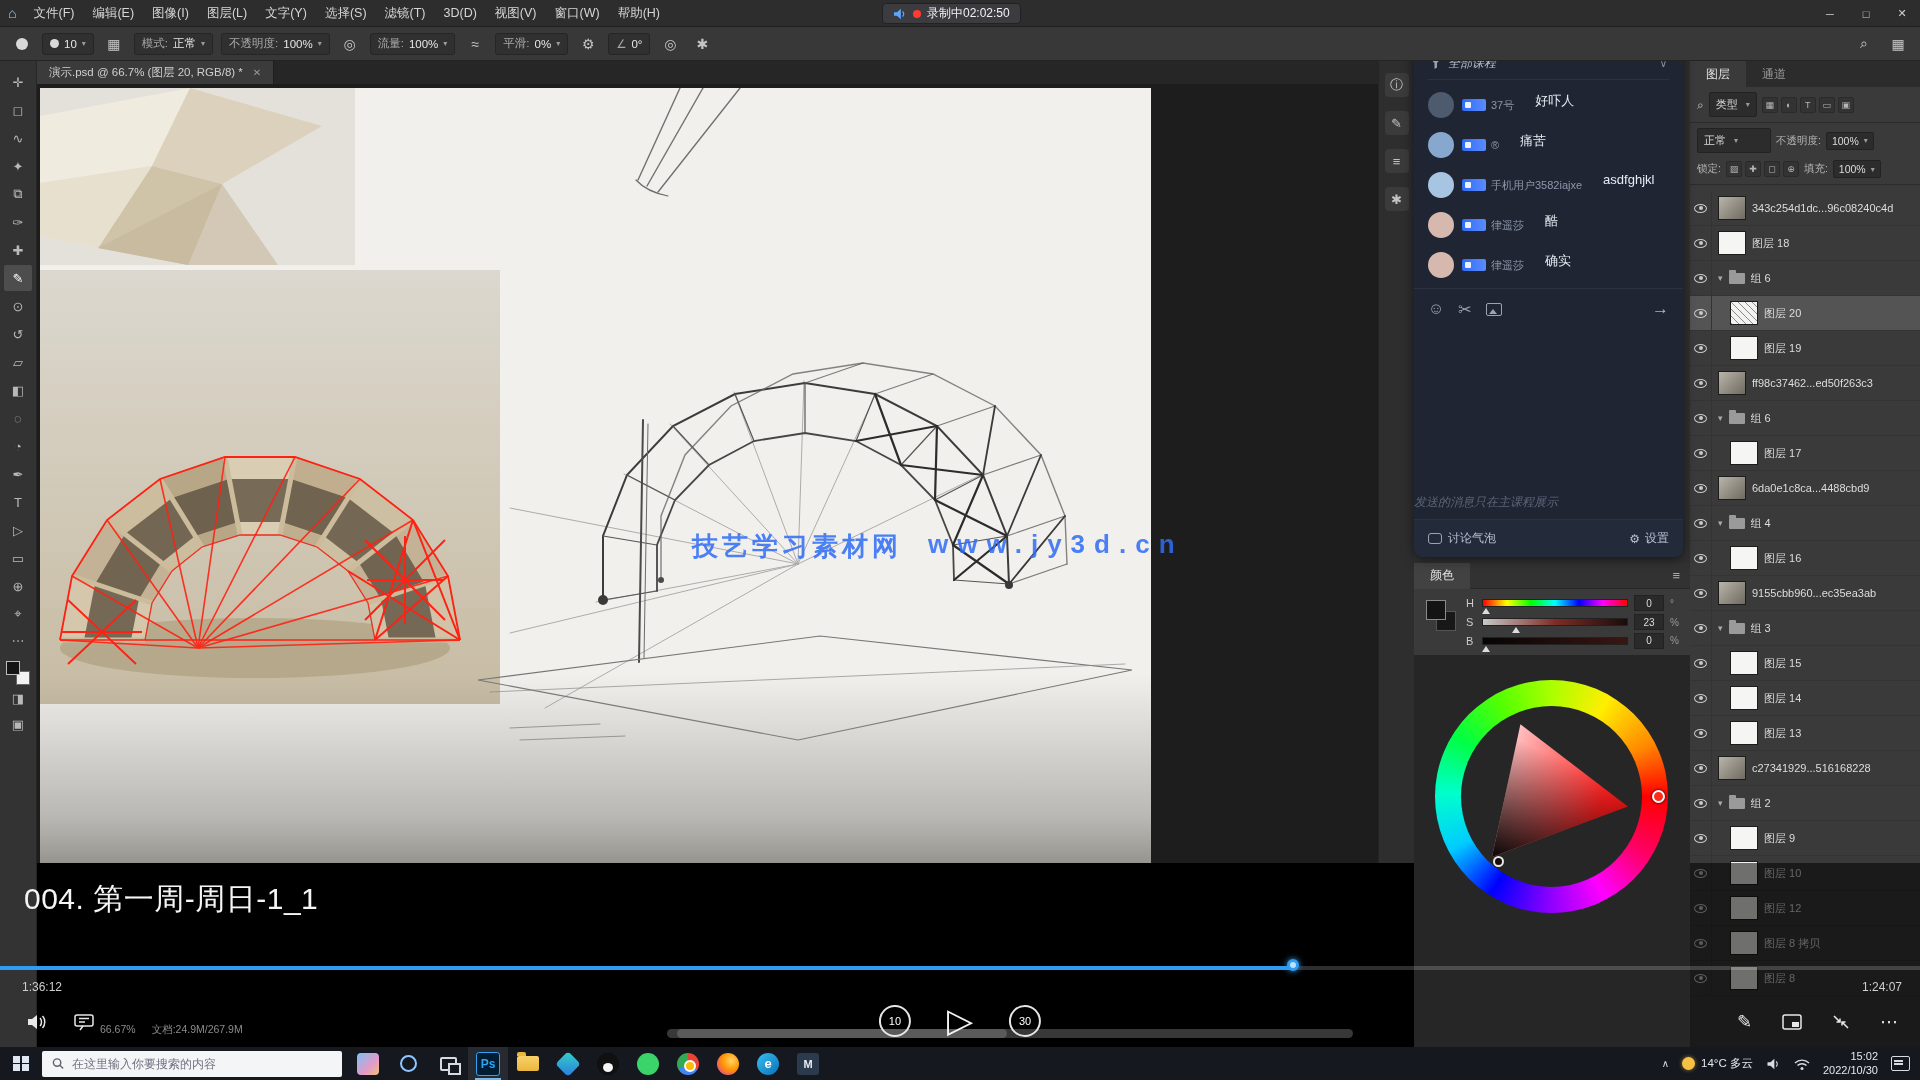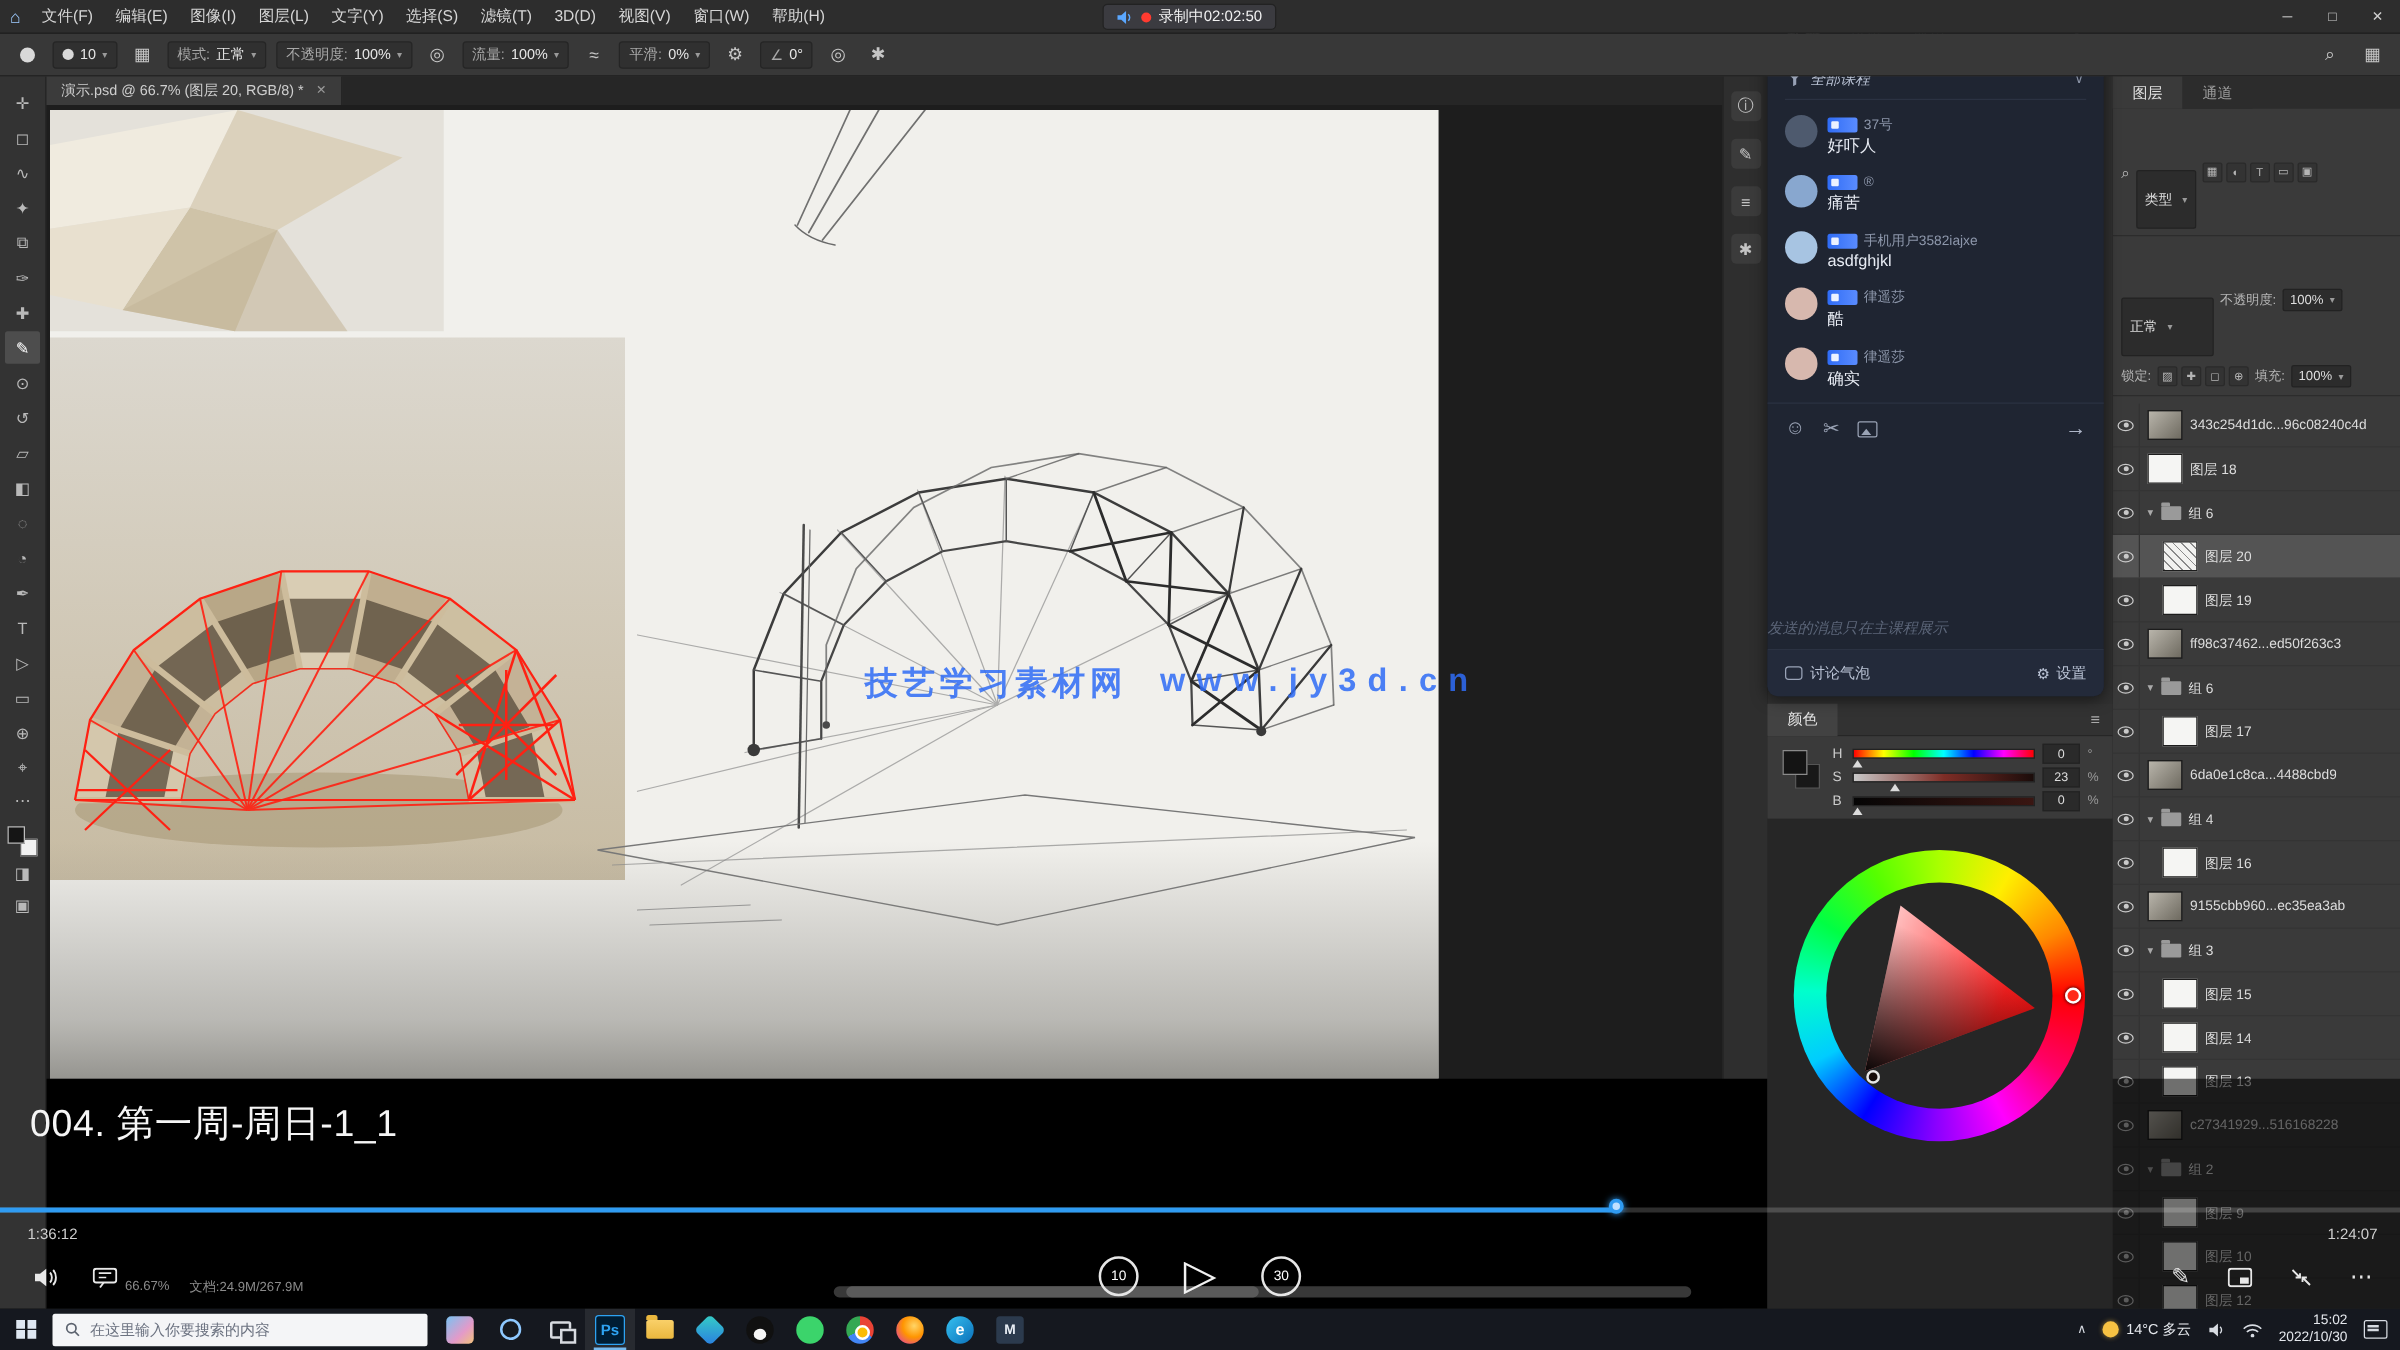--- a/index.html
+++ b/index.html
@@ -89,21 +89,21 @@
   .chat-tab.active::after{content:"";position:absolute;left:50%;bottom:-7px;width:18px;height:3px;margin-left:-9px;border-radius:2px;background:#3a7bfd;}
   .chat-close{margin-left:auto;color:#9aa3b5;font-size:13px;}
   .chat-filter{display:flex;align-items:center;gap:7px;margin:4px 14px 0;padding:7px 2px;border-bottom:1px solid #2b3242;color:#b9c2d4;font-size:12px;font-style:italic;}
   .chat-filter .chev{margin-left:auto;font-size:10px;color:#8a93a6;}
   .chat-messages{padding:12px 14px 0;display:flex;flex-direction:column;gap:14px;}
   .msg{display:flex;gap:8px;}
   .avatar{width:26px;height:26px;border-radius:50%;flex:none;background:#4e5a6e;}
   .msg.av2 .avatar{background:#88a7cf;}
   .msg.av3 .avatar{background:#a7c4e2;}
   .msg.av4 .avatar{background:#d7b8ae;}
-  .msg-body{display:flex;flex-direction:column;gap:1px;min-width:0;}
+  .msg-body{display:flex;gap:21px;min-width:0;}
   .msg-head{display:flex;align-items:center;gap:5px;}
   .fan-badge{width:24px;height:12px;border-radius:2px;background:linear-gradient(90deg,#2f6cf6,#5a8cff);position:relative;flex:none;}
   .fan-badge::before{content:"";position:absolute;left:3px;top:3px;width:6px;height:6px;background:rgba(255,255,255,.9);border-radius:1px;}
   .msg-user{color:#8d97ab;font-size:11px;white-space:nowrap;overflow:hidden;text-overflow:ellipsis;}
   .msg-text{color:#e8ecf4;font-size:13px;}
   .chat-input{display:flex;align-items:center;gap:14px;padding:10px 14px;margin-top:10px;border-top:1px solid #2b3242;color:#9aa3b5;font-size:16px;}
   .img-icon{width:16px;height:13px;border:1.5px solid #9aa3b5;border-radius:2px;position:relative;}
   .img-icon::after{content:"";position:absolute;left:2px;bottom:1px;border-left:4px solid transparent;border-right:4px solid transparent;border-bottom:5px solid #9aa3b5;}
   .send-arrow{margin-left:auto;font-size:17px;color:#aeb6c8;}
   .chat-spacer{flex:1;}
@@ -112,21 +112,21 @@
   .bubble-icon{width:14px;height:11px;border:1.5px solid #9aa4b8;border-radius:3px;display:inline-block;}
   .settings{margin-left:auto;display:flex;gap:5px;align-items:center;}
 
   
   .layers-panel{position:absolute;left:1690px;top:61px;width:230px;height:986px;background:#3a3a3a;z-index:2;font-size:11px;color:#ccc;display:flex;flex-direction:column;}
   .lp-tabs{height:26px;background:#2c2c2c;display:flex;flex:none;}
   .lp-tab{padding:0 16px;display:flex;align-items:center;color:#9a9a9a;background:#2c2c2c;font-size:12px;}
   .lp-tab.active{background:#3a3a3a;color:#e0e0e0;}
   .lp-filter{display:flex;align-items:center;gap:5px;padding:5px 7px;border-bottom:1px solid #2c2c2c;flex:none;}
   .lp-search{color:#bbb;font-size:12px;}
-  .lp-select{background:#2c2c2c;border:1px solid #222;padding:15px 6px;border-radius:2px;display:flex;gap:8px;align-items:center;color:#ddd;margin-top:44px;}
+  .lp-select{background:#2c2c2c;border:1px solid #222;padding:4px 6px;border-radius:2px;display:flex;gap:8px;align-items:center;color:#ddd;}
   .lp-select.wide{min-width:74px;}
   .lp-ficons,.lock-icons{display:flex;gap:3px;}
   .lpfi{font-size:9px;color:#b5b5b5;width:16px;height:16px;display:flex;align-items:center;justify-content:center;background:#333;border:1px solid #2a2a2a;border-radius:2px;}
   .lp-blend{display:flex;align-items:center;gap:5px;padding:5px 7px;flex:none;}
   .lp-lock{display:flex;align-items:center;gap:5px;padding:2px 7px 6px;border-bottom:1px solid #2c2c2c;flex:none;}
   .lp-label{color:#b5b5b5;font-size:10.5px;white-space:nowrap;}
   .lp-val{background:#2c2c2c;border:1px solid #222;padding:2px 5px;border-radius:2px;display:flex;gap:5px;align-items:center;color:#ddd;font-size:10.5px;}
   .lp-list{flex:1;overflow:hidden;padding-top:6px;}
   .layer-row{height:35px;display:flex;align-items:center;gap:6px;padding:0 6px 0 0;border-bottom:1px solid #343434;}
   .layer-row.selected{background:#545454;}

